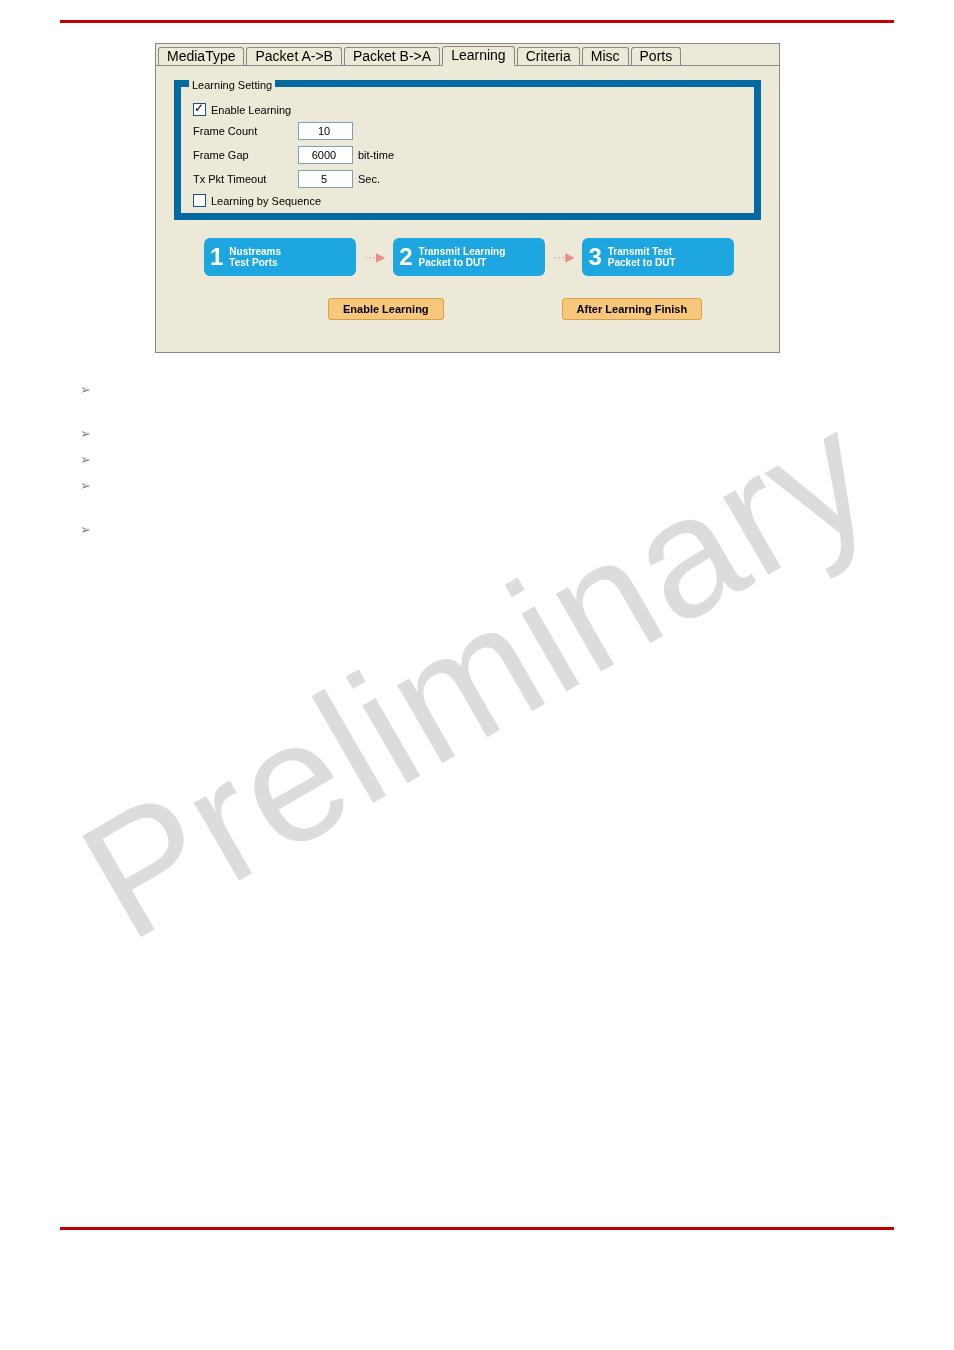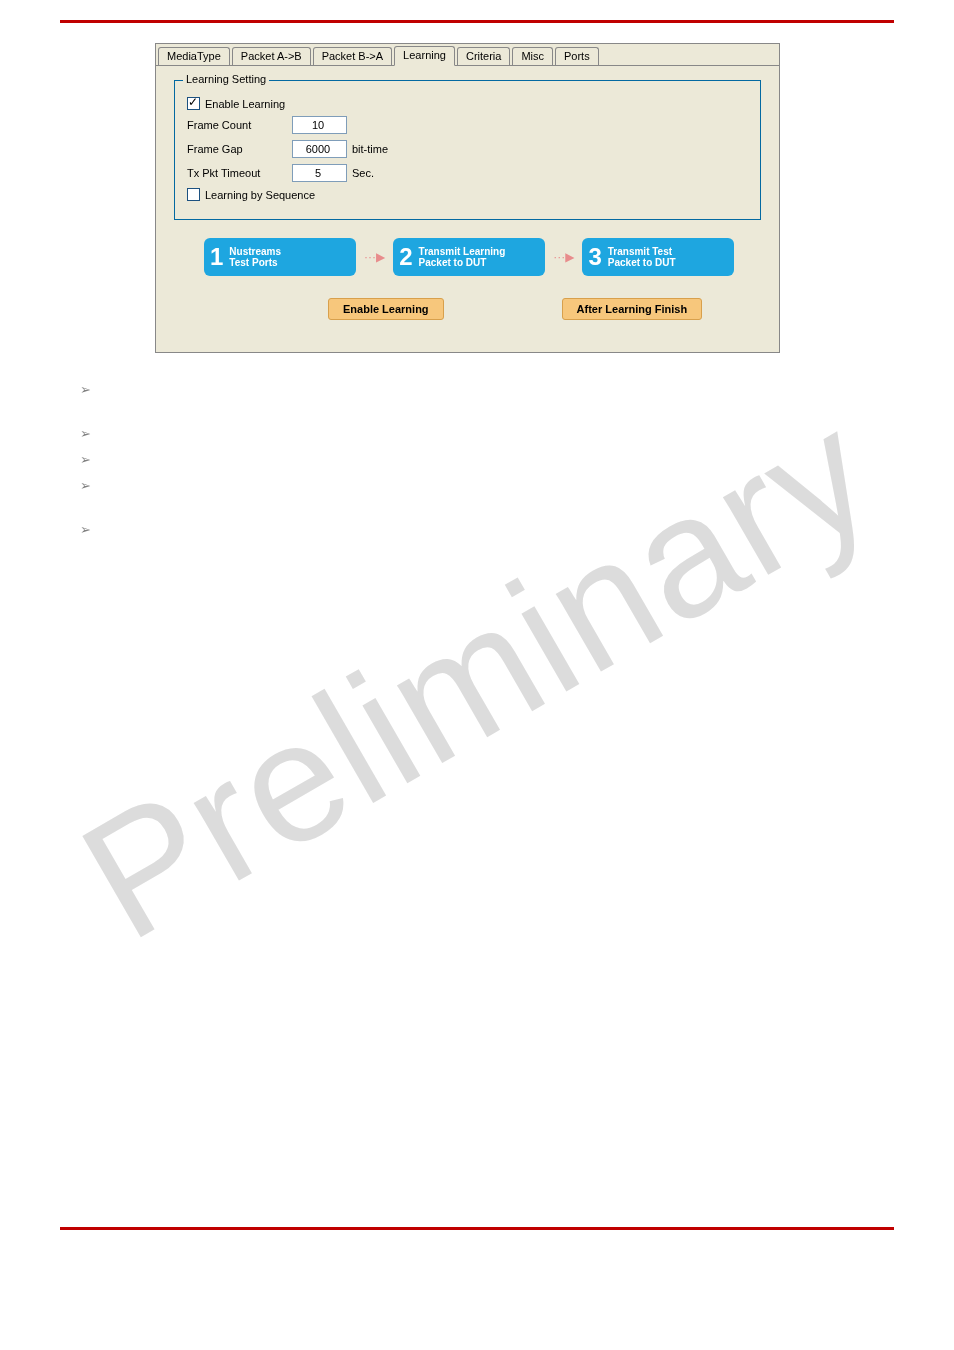--- a/index.html
+++ b/index.html
@@ -66,39 +66,39 @@
     background: #ece9d8;
     border-bottom: 1px solid #888;
   }
   .tab {
     border: 1px solid #888;
     border-bottom: none;
     padding: 2px 8px 3px 8px;
     margin-right: 2px;
     background: #ece9d8;
     border-radius: 3px 3px 0 0;
-    font-size: 11px;
+    font-size: 14px;
     height: 18px;
     line-height: 13px;
   }
   .tab.active {
     background: #ece9d8;
     position: relative;
     bottom: -1px;
     padding-bottom: 4px;
     border-bottom: 1px solid #ece9d8;
     height: 20px;
   }
   .tabcontent {
     padding: 14px 18px 20px 18px;
     background: #ece9d8;
   }
   .fieldset {
-    border: 1px solid #0369a1;
-    padding: 10px 12px 12px 12px;
+    border: 7px solid #0369a1;
+    padding: 10px 12px 0 12px;
     position: relative;
     margin-bottom: 10px;
   }
   .legend {
     position: absolute;
     top: -8px;
     left: 8px;
     background: #ece9d8;
     padding: 0 3px;
     font-size: 11px;

